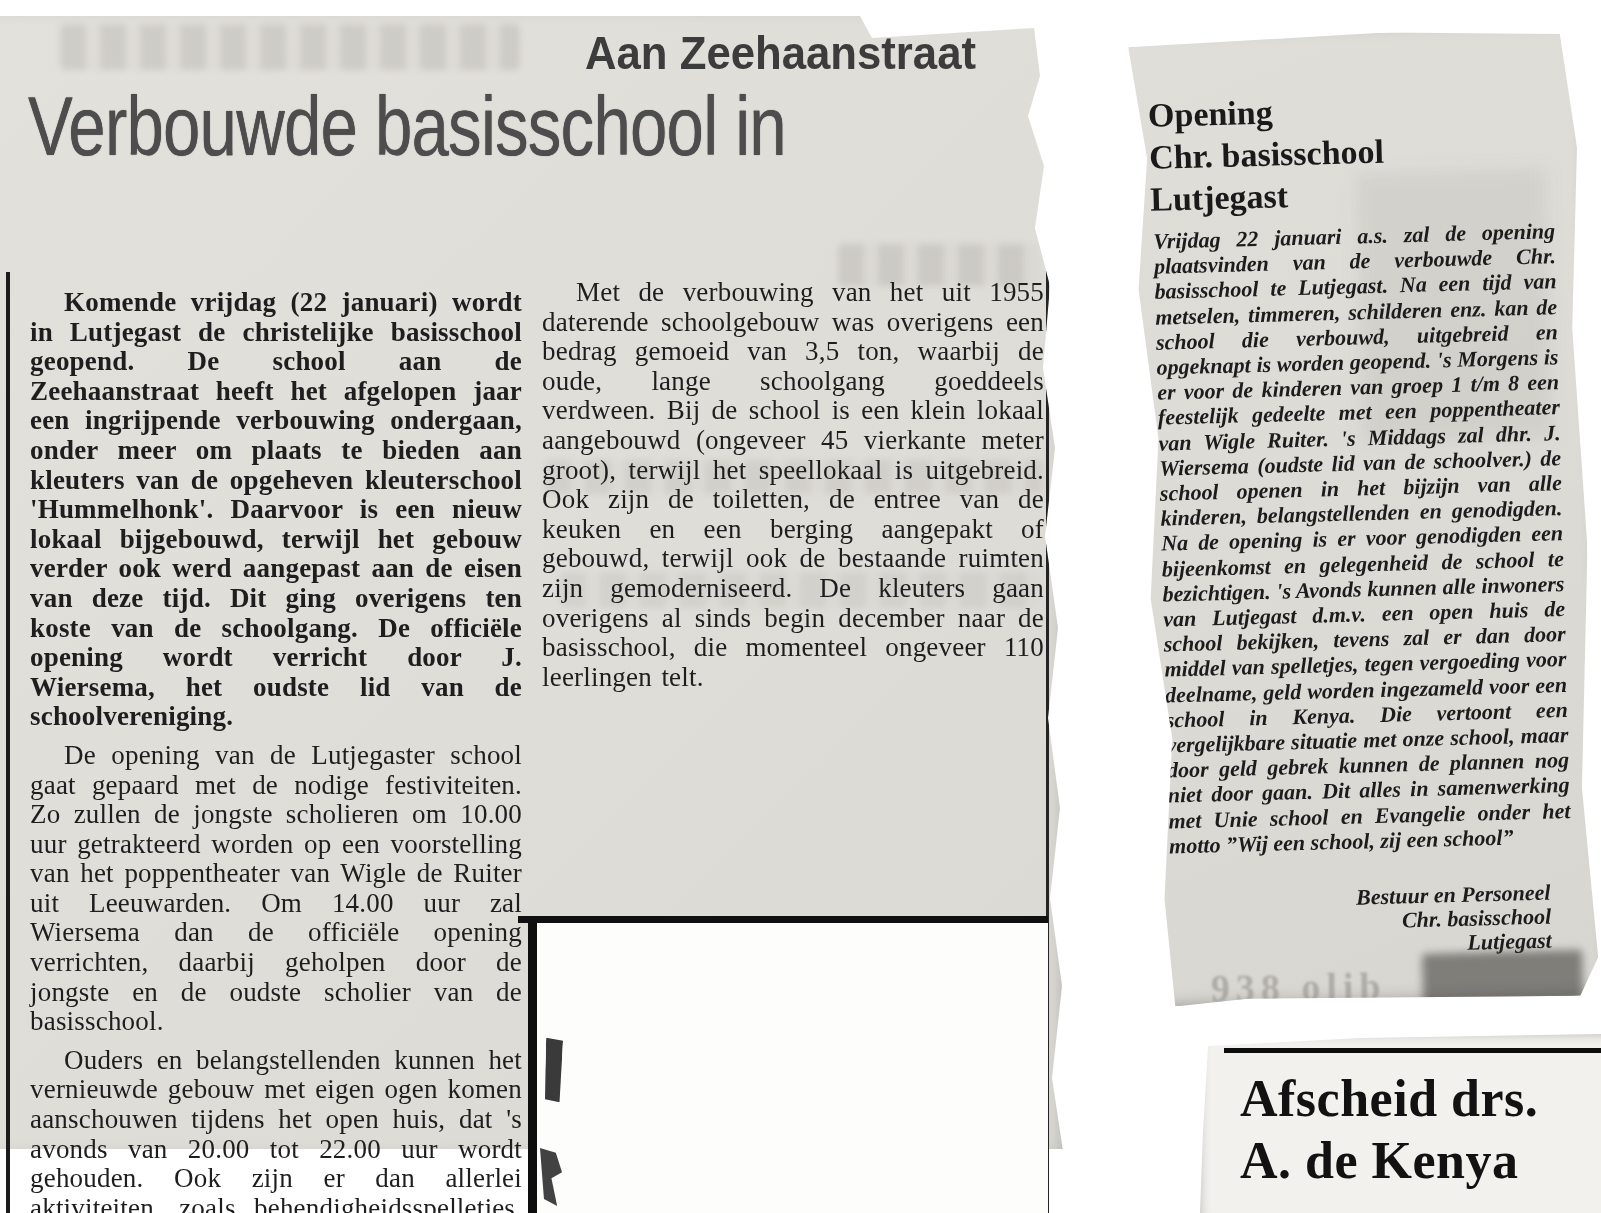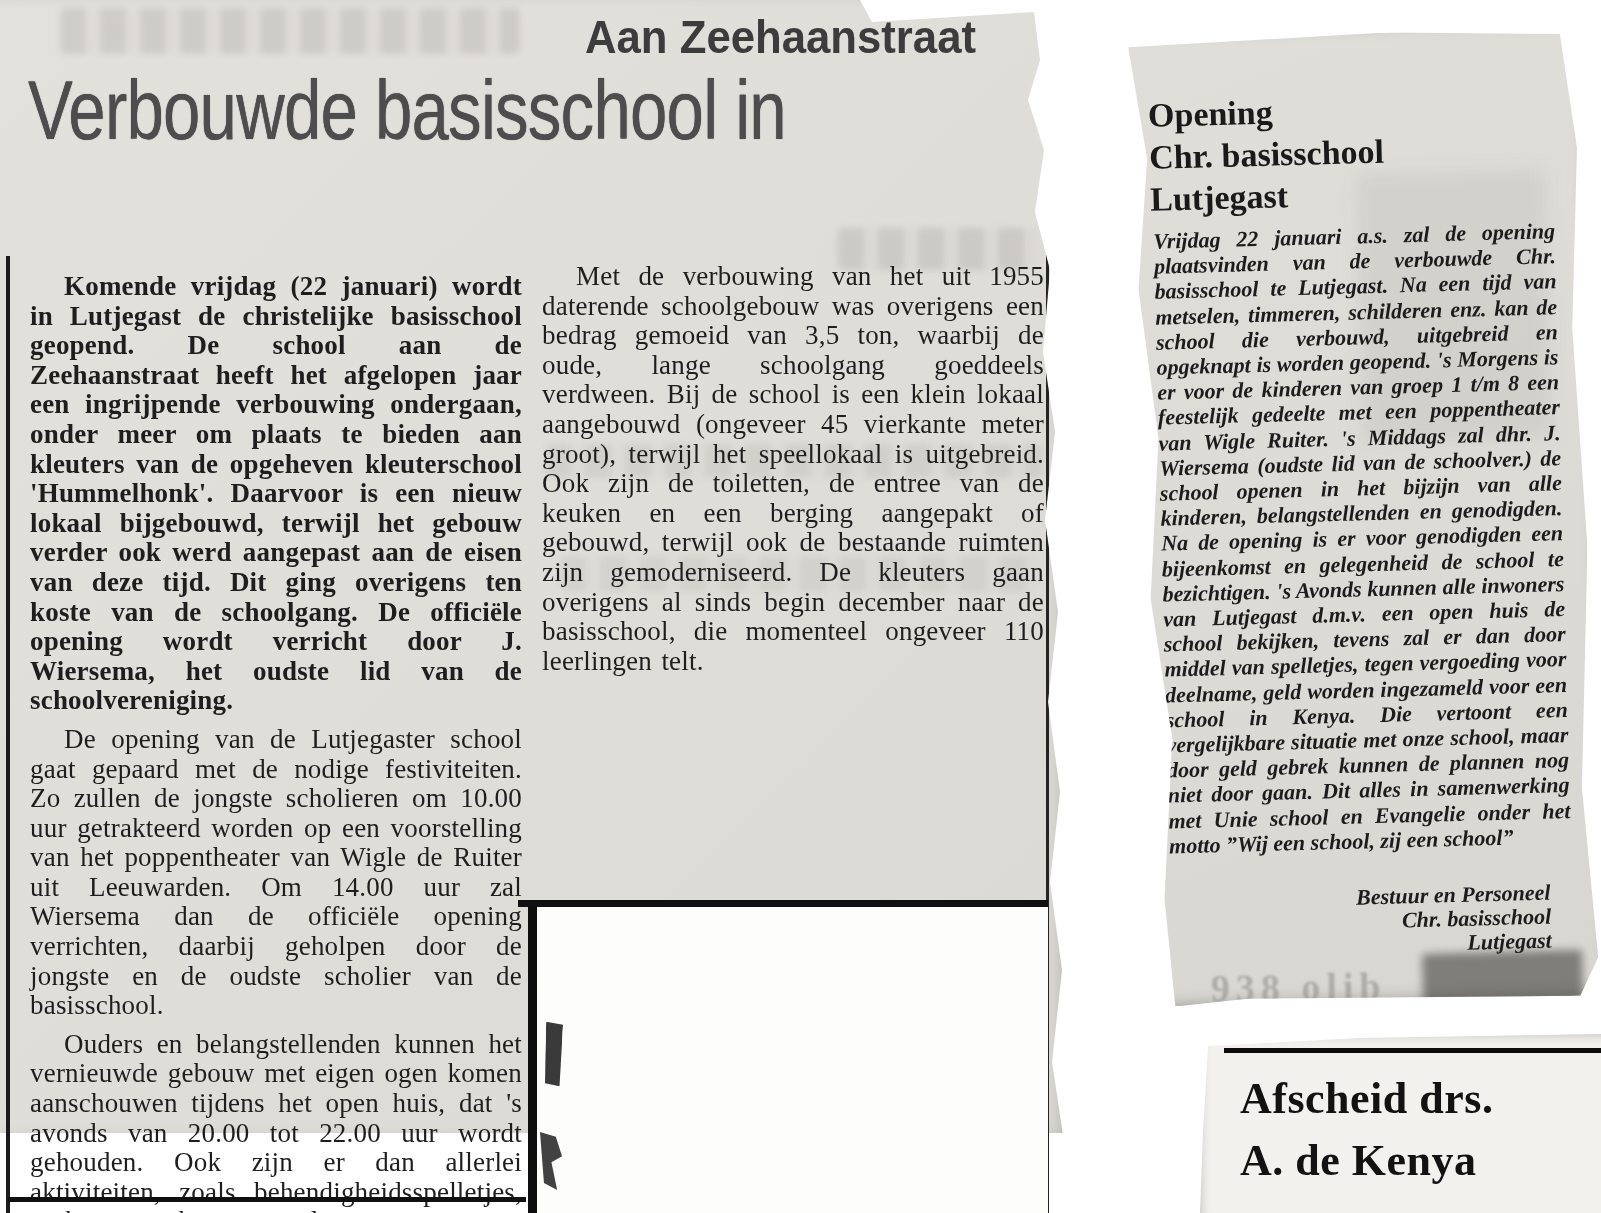--- a/index.html
+++ b/index.html
@@ -2,21 +2,21 @@
 <html><head>
 <meta charset="utf-8">
 <style>
   html,body{margin:0;padding:0;background:#ffffff;}
   #canvas{
     position:relative;width:1601px;height:1213px;overflow:hidden;
     background:#ffffff;font-family:"Liberation Serif",serif;
   }
   
   #left-clipping{
-    position:absolute;left:0;top:0;width:1070px;height:1133px;
+    position:absolute;left:0;top:16px;width:1070px;height:1133px;
     background:linear-gradient(135deg,#e3e1dc 0%,#dfddd8 55%,#dbd9d4 100%);
     clip-path:polygon(0 0,860px 0,872px 22px,1034px 12px,1040px 60px,1028px 100px,
       1044px 150px,1035px 212px,1050px 270px,1043px 352px,1055px 432px,1045px 520px,
       1058px 612px,1048px 702px,1060px 792px,1050px 882px,1062px 970px,1052px 1062px,
       1064px 1142px,1056px 1213px,0 1213px);
     box-shadow:inset -18px 0 22px -14px rgba(0,0,0,.28);
   }
   .kicker{
     position:absolute;left:585px;top:10px;width:470px;
     font-family:"Liberation Sans",sans-serif;font-weight:700;font-size:46px;
@@ -87,21 +87,21 @@
   
   #bottom-right-clipping{
     position:absolute;left:1200px;top:1034px;width:401px;height:179px;
     background:#f2f1ed;
     clip-path:polygon(8px 12px,40% 4px,100% 0,100% 100%,0 100%,3px 55%);
     box-shadow:inset 6px 6px 12px -7px rgba(0,0,0,.3);
   }
   .br-rule{position:absolute;left:24px;top:14px;width:377px;height:5px;background:#0d0d0d;}
   .farewell{
     position:absolute;left:40px;top:34px;width:360px;
-    font-weight:700;font-size:44px;line-height:62px;color:#121212;
+    font-weight:700;font-size:52px;line-height:62px;color:#121212;
     letter-spacing:.5px;
   }
 </style>
 </head>
 <body>
 
 <div id="canvas">
 
   <div id="left-clipping">
 

